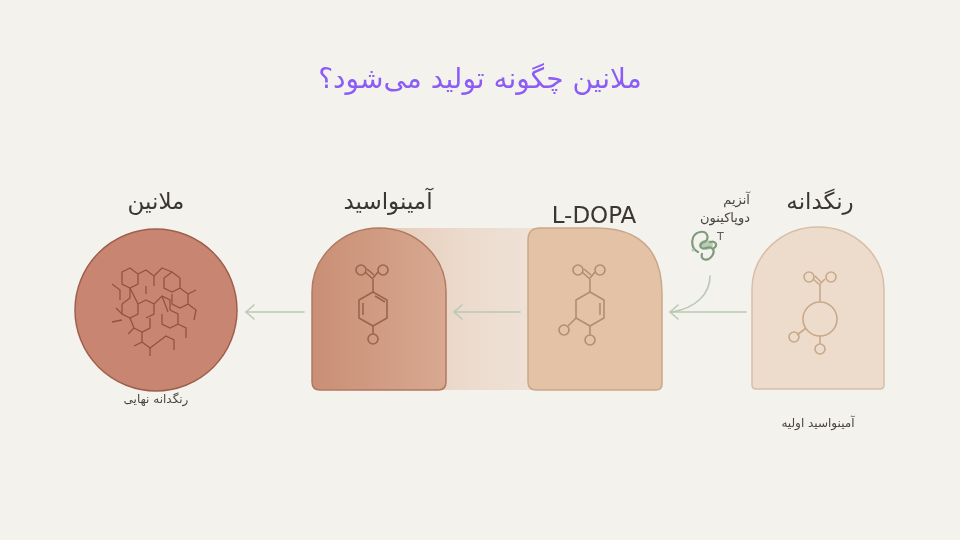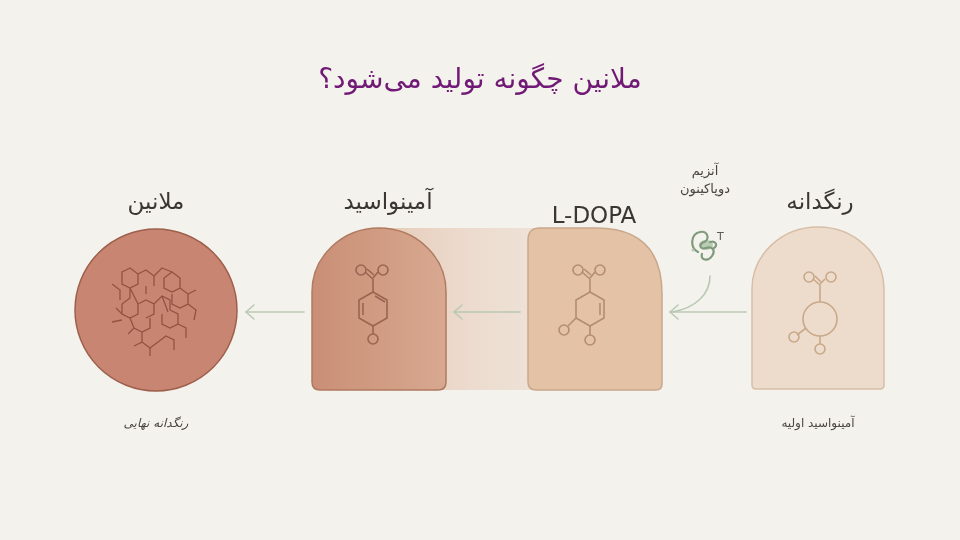--- a/index.html
+++ b/index.html
@@ -10,21 +10,21 @@
       color: #3a3633;
       position: relative;
     }
     .title {
       position: absolute;
       left: 0; right: 0;
       top: 62px;
       text-align: center;
       font-size: 28px;
       font-weight: normal;
-      color: #701a75;
+      color: #8b5cf6;
       direction: rtl;
       letter-spacing: 0;
     }
     .stage-label {
       position: absolute;
       font-size: 23px;
       color: #3a3633;
       text-align: center;
       direction: rtl;
       white-space: nowrap;
@@ -66,21 +66,21 @@
 </head>
 <body>
 
 <h1 class="title">ملانین چگونه تولید می‌شود؟</h1>
 
 <div class="stage-label" style="left:760px; top:188px; width:120px;">رنگدانه</div>
 <div class="stage-label" style="left:534px; top:202px; width:120px;">L-DOPA</div>
 <div class="stage-label" style="left:318px; top:188px; width:140px;">آمینواسید</div>
 <div class="stage-label" style="left:96px; top:188px; width:120px;">ملانین</div>
 
-<div class="enzyme-label" style="left:660px; top:162px; width:90px;">
+<div class="enzyme-label" style="left:660px; top:191px; width:90px;text-align:right;">
   <div>آنزیم</div>
   <div>دوپاکینون</div>
 </div>
 
 <div class="card" style="left:684px; top:226px;">
   <svg width="46" height="46" viewBox="0 0 46 46">
     <ellipse cx="22" cy="19" rx="7" ry="5" fill="#a9c0a4" opacity="0.8"></ellipse>
     <path d="M14 26 C6 22 6 8 16 6 C24 4 26 14 20 16 C14 18 16 24 22 22 C28 20 32 24 28 30 C24 36 16 34 18 28" fill="none" stroke="#7f9a7c" stroke-width="2.2" stroke-linecap="round"></path>
     <path d="M26 16 C32 14 34 20 30 22" fill="none" stroke="#7f9a7c" stroke-width="2.2" stroke-linecap="round"></path>
     <circle cx="9" cy="24" r="1.5" fill="#b8c8b4"></circle>
@@ -198,13 +198,13 @@
 </div>
 
 <div class="arrow" style="left:242px; top:302px;">
   <svg width="66" height="20" viewBox="0 0 66 20">
     <line x1="4" y1="10" x2="62" y2="10" stroke="#b9c9b4" stroke-width="1.6" stroke-linecap="round"></line>
     <path d="M12 3 L4 10 L12 17" fill="none" stroke="#b9c9b4" stroke-width="1.6" stroke-linecap="round" stroke-linejoin="round"></path>
   </svg>
 </div>
 
 <div class="sub-label" style="left:750px; top:416px; width:136px;text-align:center;">آمینواسید اولیه</div>
-<div class="sub-label" style="left:96px; top:416px; width:120px;font-style:italic;">رنگدانه نهایی</div>
+<div class="sub-label" style="left:96px; top:392px; width:120px;">رنگدانه نهایی</div>
 
 </body></html>

